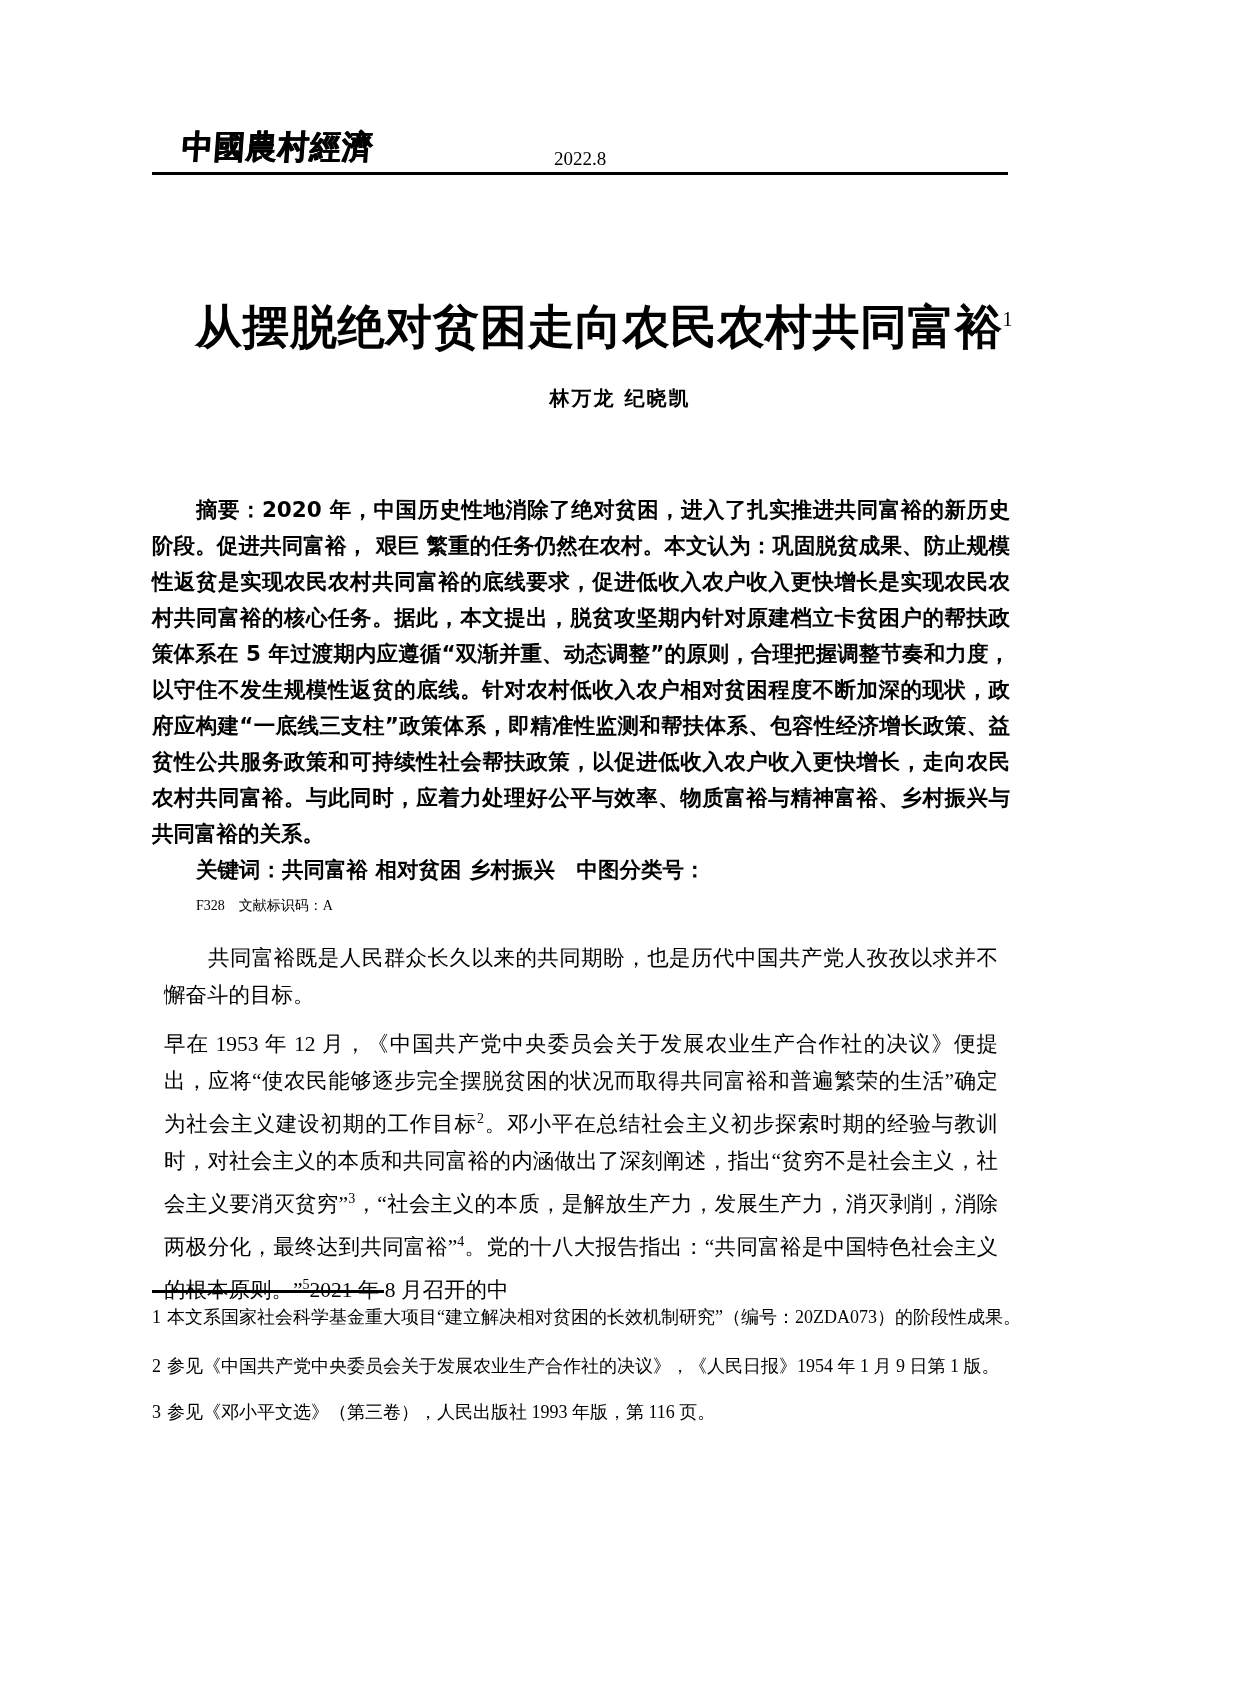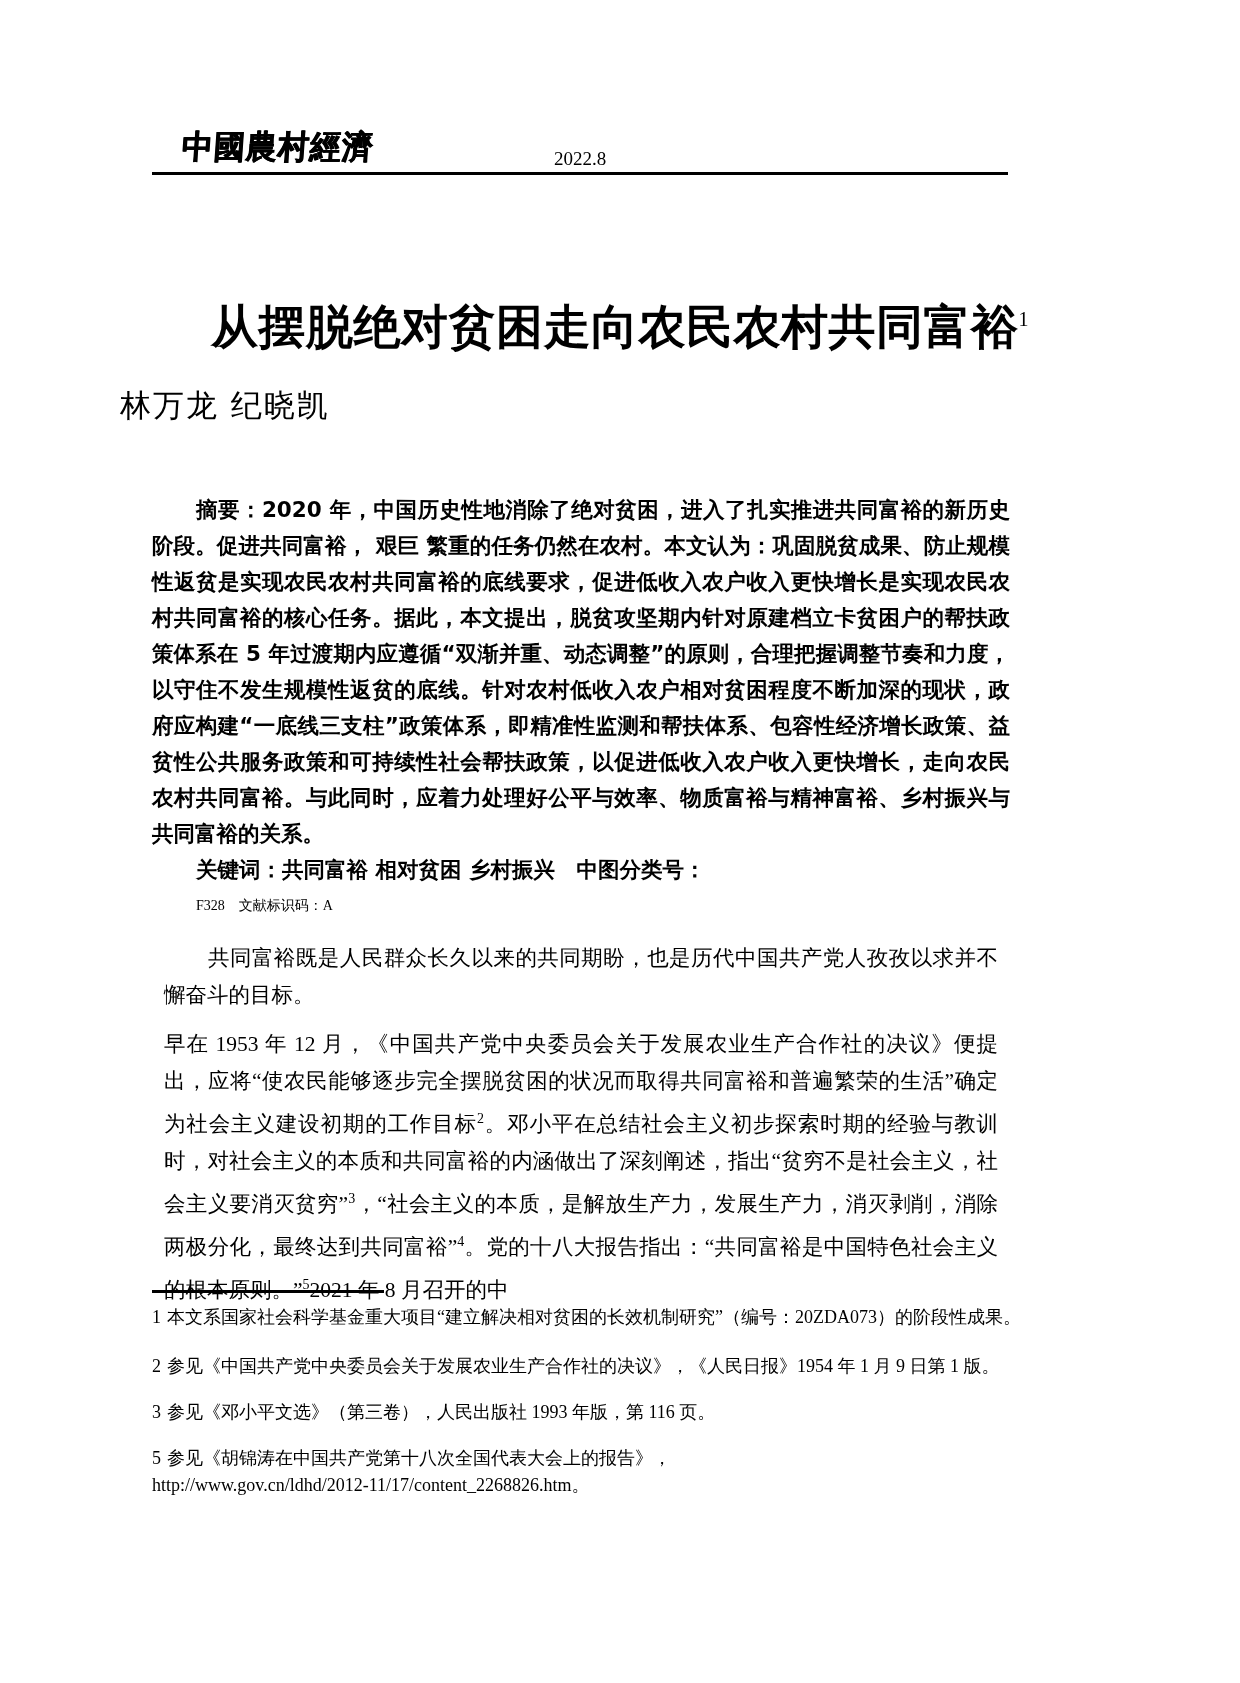--- a/index.html
+++ b/index.html
@@ -54,45 +54,45 @@
     left: 152px;
     top: 172px;
     width: 856px;
     height: 0;
     border-top: 3px solid #000;
   }
 
   
   .title {
     position: absolute;
-    left: 120px;
+    left: 104px;
     top: 268px;
     width: 1000px;
     text-align: center;
     font-family: "DejaVu Sans", "Liberation Sans", sans-serif;
     font-size: 47px;
     font-weight: bold;
     letter-spacing: 0.5px;
     line-height: 1.2;
   }
   .title .fn {
     font-size: 20px;
     font-weight: normal;
     vertical-align: super;
     font-family: "Liberation Serif", serif;
   }
   .authors {
     position: absolute;
     left: 120px;
     top: 385px;
     width: 1000px;
-    text-align: left;
+    text-align: center;
     font-family: "DejaVu Sans", "Liberation Sans", sans-serif;
-    font-size: 31px;
-    font-weight: normal;
+    font-size: 20px;
+    font-weight: bold;
     letter-spacing: 2px;
   }
 
   
   .abstract {
     position: absolute;
     left: 152px;
     top: 492px;
     width: 858px;
     font-family: "DejaVu Sans", "Liberation Sans", sans-serif;
@@ -205,16 +205,15 @@
   <div class="body-block">
     <p class="para-indent">共同富裕既是人民群众长久以来的共同期盼，也是历代中国共产党人孜孜以求并不懈奋斗的目标。</p>
     <p class="para-flush"><span>早在 1953 年 12 月，《中国共产党中央委员会关于发展农业生产合作社的决议》便提出，应将“使农民能够逐步完全摆脱贫困的状况而取得共同富裕和普遍繁荣的生活”确定为社会主义建设初期的工作目标</span><span class="sup">2</span><span>。邓小平在总结社会主义初步探索时期的经验与教训时，对社会主义的本质和共同富裕的内涵做出了深刻阐述，指出“贫穷不是社会主义，社会主义要消灭贫穷”</span><span class="sup">3</span><span>，“社会主义的本质，是解放生产力，发展生产力，消灭剥削，消除两极分化，最终达到共同富裕”</span><span class="sup">4</span><span>。党的十八大报告指出：“共同富裕是中国特色社会主义的根本原则。”</span><span class="sup">5</span><span>2021 年 8 月召开的中</span></p>
   </div>
 
   <div class="fn-rule"></div>
   <div class="footnotes">
     <p class="fn-item"><span class="fn-num">1</span><span>本文系国家社会科学基金重大项目“建立解决相对贫困的长效机制研究”（编号：20ZDA073）的阶段性成果。</span></p>
     <p class="fn-item tight"><span class="fn-num">2</span><span>参见《中国共产党中央委员会关于发展农业生产合作社的决议》，《人民日报》1954 年 1 月 9 日第 1 版。</span></p>
     <p class="fn-item tight"><span class="fn-num">3</span><span>参见《邓小平文选》（第三卷），人民出版社 1993 年版，第 116 页。</span></p>
-    <p class="fn-item"><span class="fn-num">5</span><span>参见《胡锦涛在中国共产党第十八次全国代表大会上的报告》，</span><span class="fn-url">http://www.gov.cn/ldhd/2012-11/17/content_2268826.htm。</span></p>
   </div>
 
 </div>
 
 </body></html>

